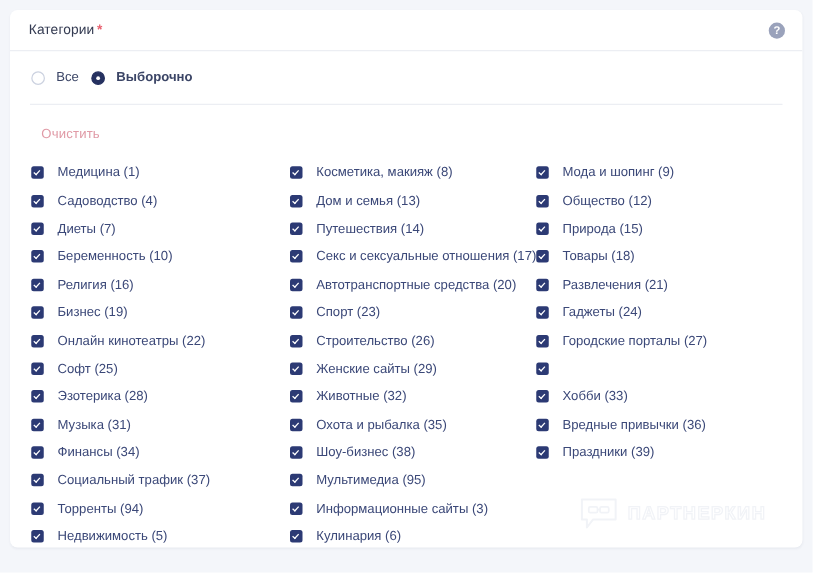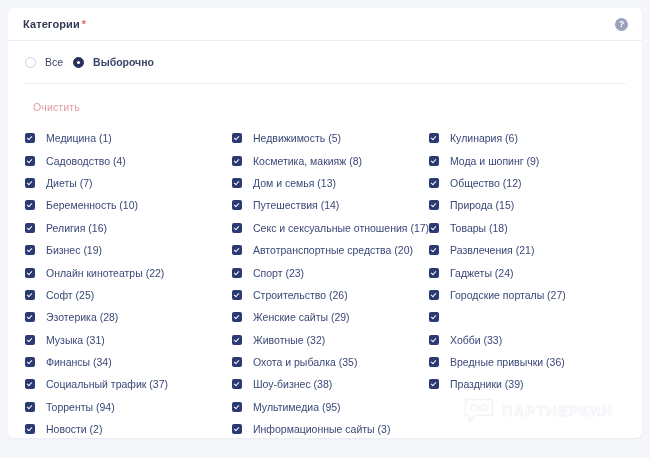--- a/index.html
+++ b/index.html
@@ -31,21 +31,21 @@
   #card-header {
     height: 33px;
     border-bottom: 1px solid #eceef3;
     display: flex;
     align-items: center;
     padding: 0 14px 0 15px;
     box-sizing: border-box;
   }
   .header-title {
     font-size: 11px;
-    font-weight: bold;
+    font-weight: normal;
     color: #2f3murky;
     color: #343b52;
     letter-spacing: 0.1px;
   }
   .req-star {
     color: #e8606f;
     font-size: 11px;
     margin-left: 2px;
     font-weight: bold;
   }
@@ -266,24 +266,20 @@
       <div class="cat-item">
         <span class="cat-box"></span>
         <span class="cat-label">Социальный трафик (37)</span>
       </div>
       <div class="cat-item">
         <span class="cat-box"></span>
         <span class="cat-label">Торренты (94)</span>
       </div>
       <div class="cat-item">
         <span class="cat-box"></span>
-        <span class="cat-label">Новости (2)</span>
-      </div>
-      <div class="cat-item">
-        <span class="cat-box"></span>
         <span class="cat-label">Недвижимость (5)</span>
       </div>
       <div class="cat-item">
         <span class="cat-box"></span>
         <span class="cat-label">Косметика, макияж (8)</span>
       </div>
       <div class="cat-item">
         <span class="cat-box"></span>
         <span class="cat-label">Дом и семья (13)</span>
       </div>

